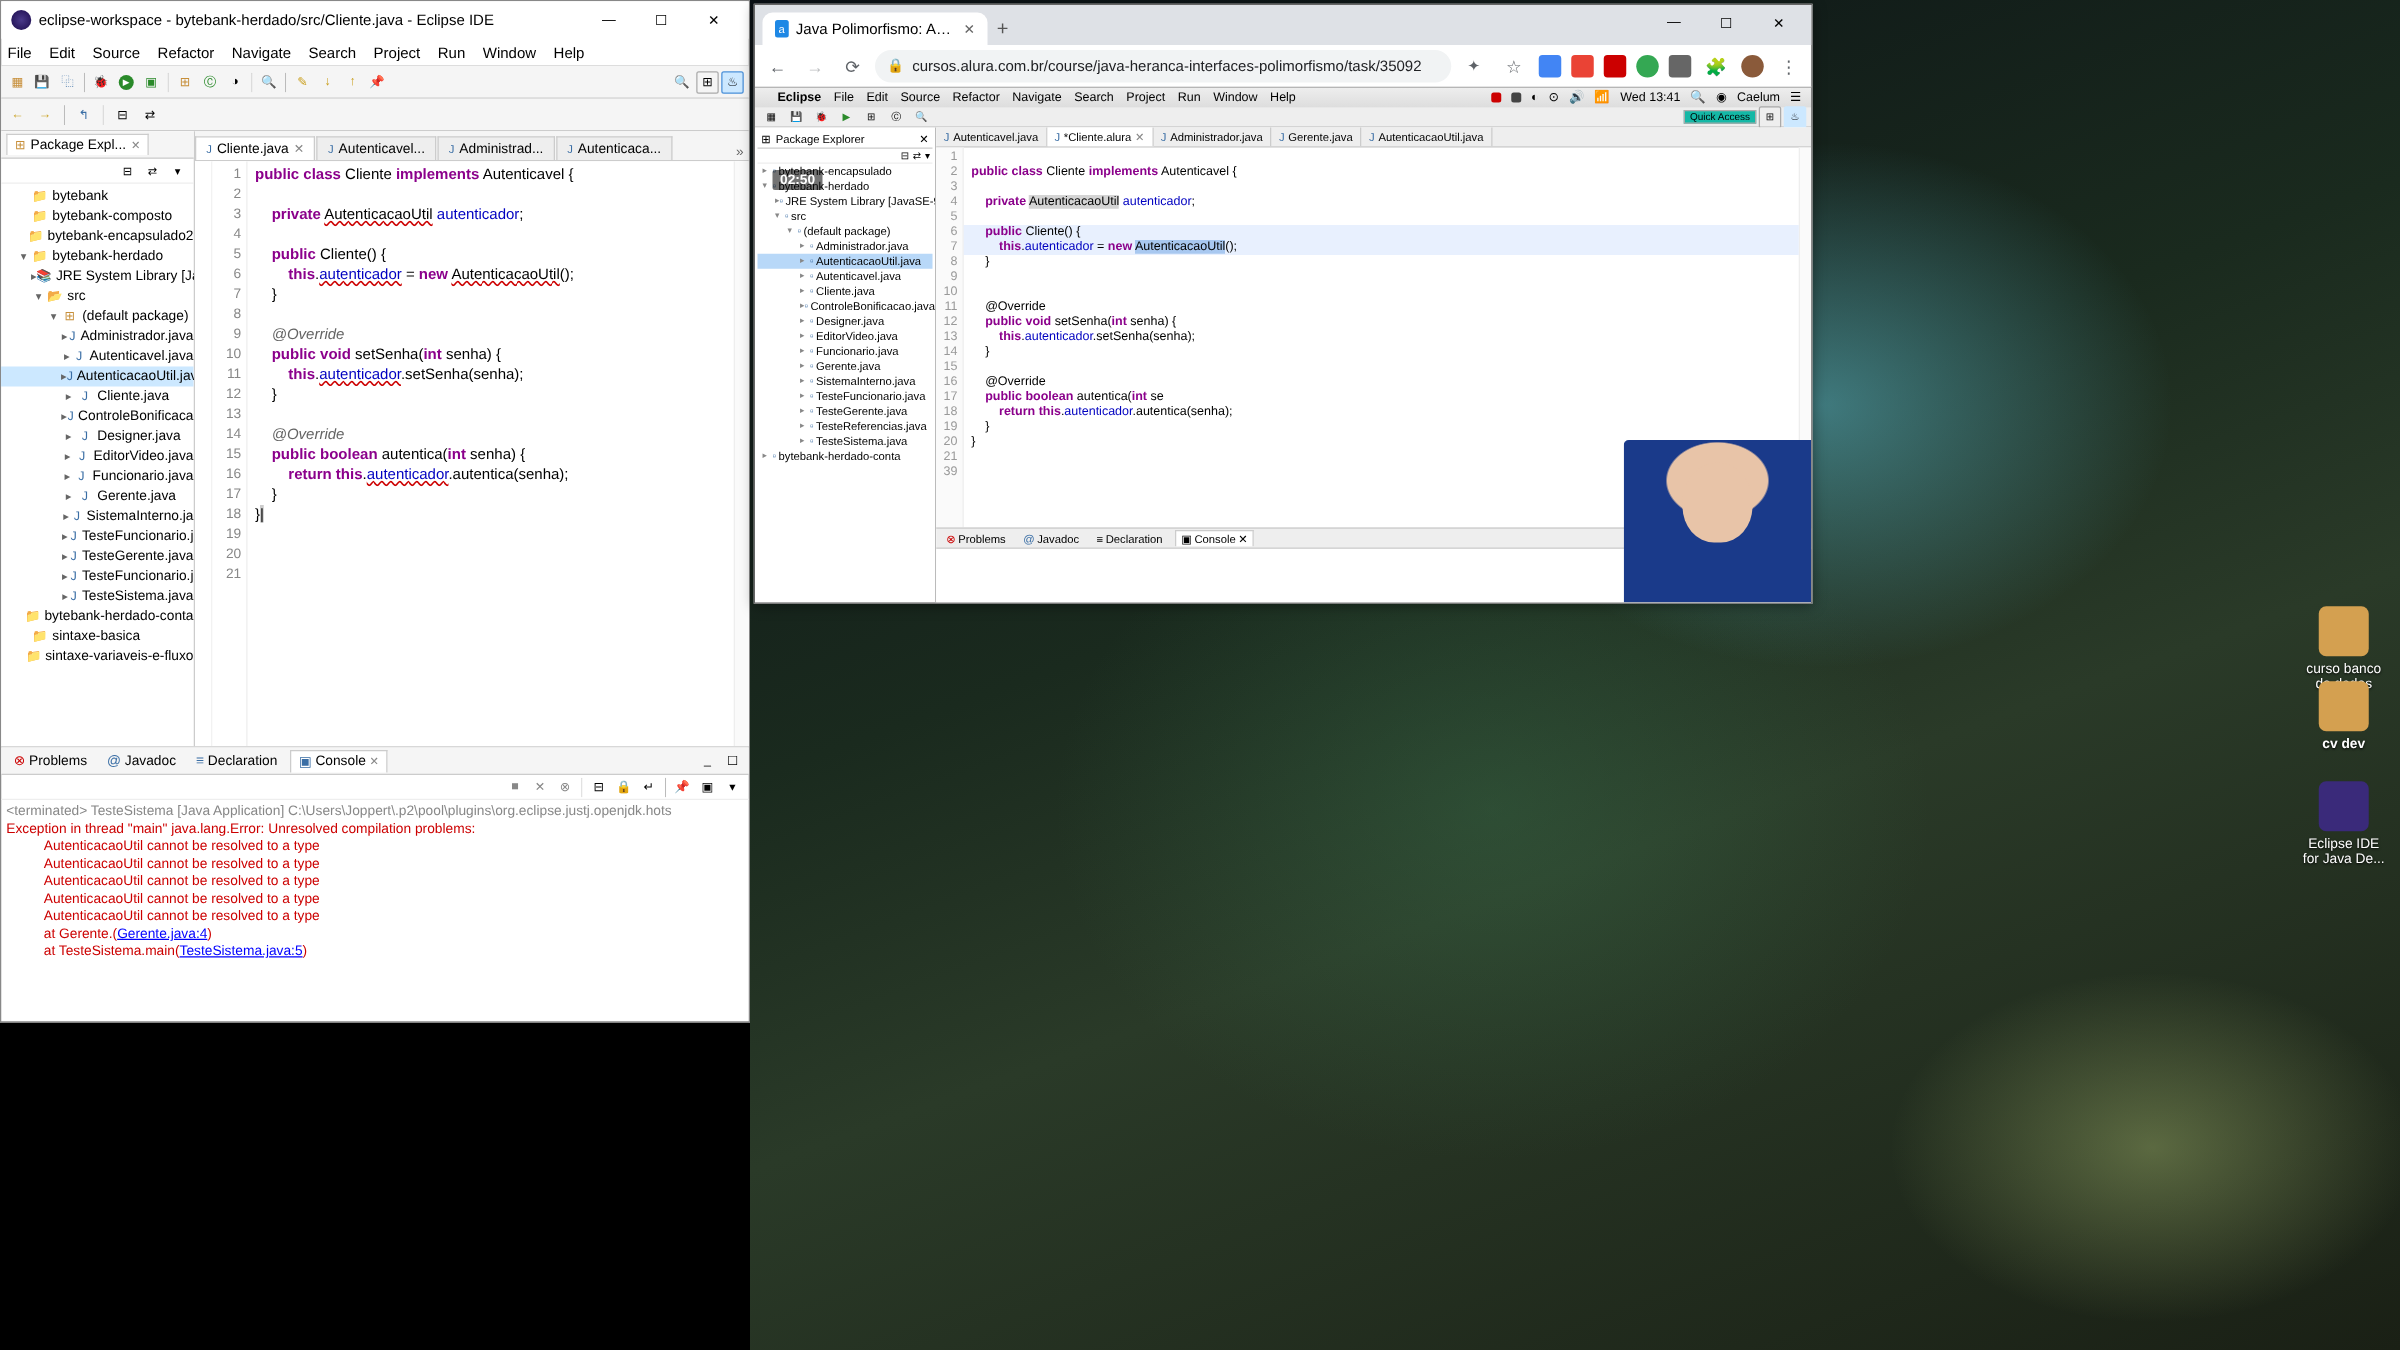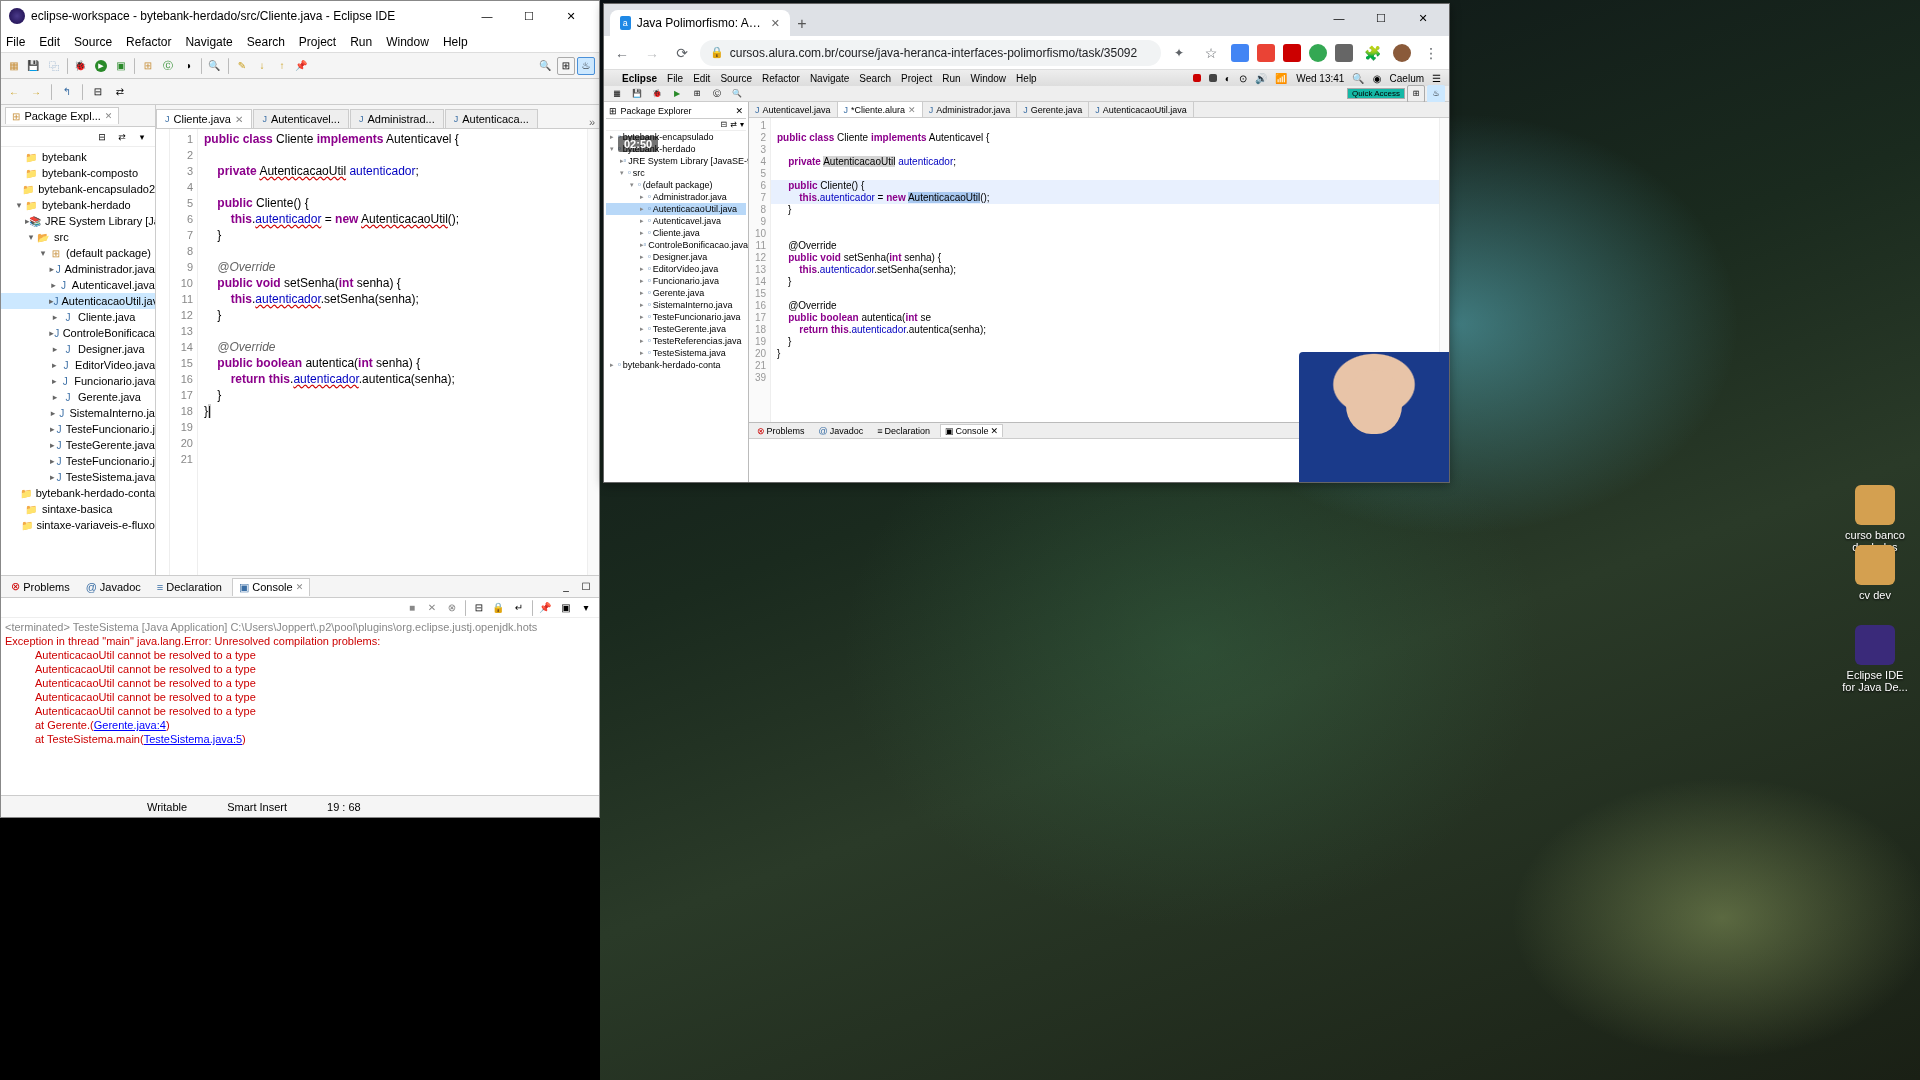--- a/index.html
+++ b/index.html
@@ -448,38 +448,32 @@
           <div class="err" style="padding-left: 30px;">AutenticacaoUtil cannot be resolved to a type</div>
           <div class="err" style="padding-left: 30px;">AutenticacaoUtil cannot be resolved to a type</div>
           <div class="err" style="padding-left: 30px;">AutenticacaoUtil cannot be resolved to a type</div>
           <div class="" style="padding-left: 0px;"></div>
           <div class="err" style="padding-left: 30px;">at Gerente.<init>(<span class="link">Gerente.java:4</span>)</init></div>
           <div class="err" style="padding-left: 30px;">at TesteSistema.main(<span class="link">TesteSistema.java:5</span>)</div>
         </div>
     </div>
   </div>
 
-  <div class="statusbar">
-    <span></span>
-    <span>Writable</span>
-    <span>Smart Insert</span>
-    <span>19 : 68</span>
-  </div>
 </div>
 
 <div class="desktop-right">
   <div class="wallpaper"></div>
 
   <div id="desk-icons">
       <div class="desk-icon" style="right: 10px; top: 485px;">
         <div class="dic" style="background:#d4a050"></div>
         <div style="white-space:pre-line">curso banco
 de dados</div>
       </div>
-      <div class="desk-icon" style="right: 10px; top: 545px;">
+      <div class="desk-icon" style="right: 10px; top: 545px; font-weight: bold;">
         <div class="dic" style="background:#d4a050"></div>
         <div style="white-space:pre-line">cv dev</div>
       </div>
       <div class="desk-icon" style="right: 10px; top: 625px;">
         <div class="dic" style="background:#3a2a7a"></div>
         <div style="white-space:pre-line">Eclipse IDE
 for Java De...</div>
       </div>
     </div>
 

